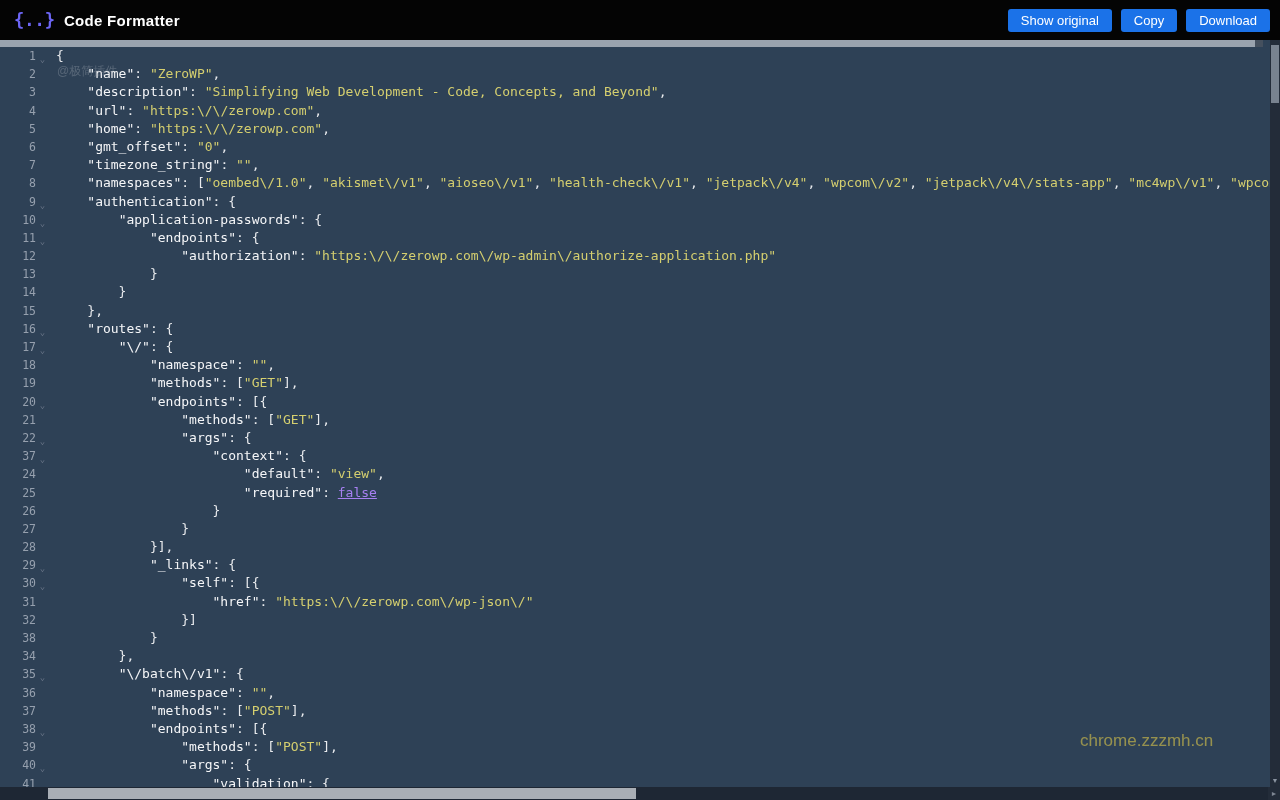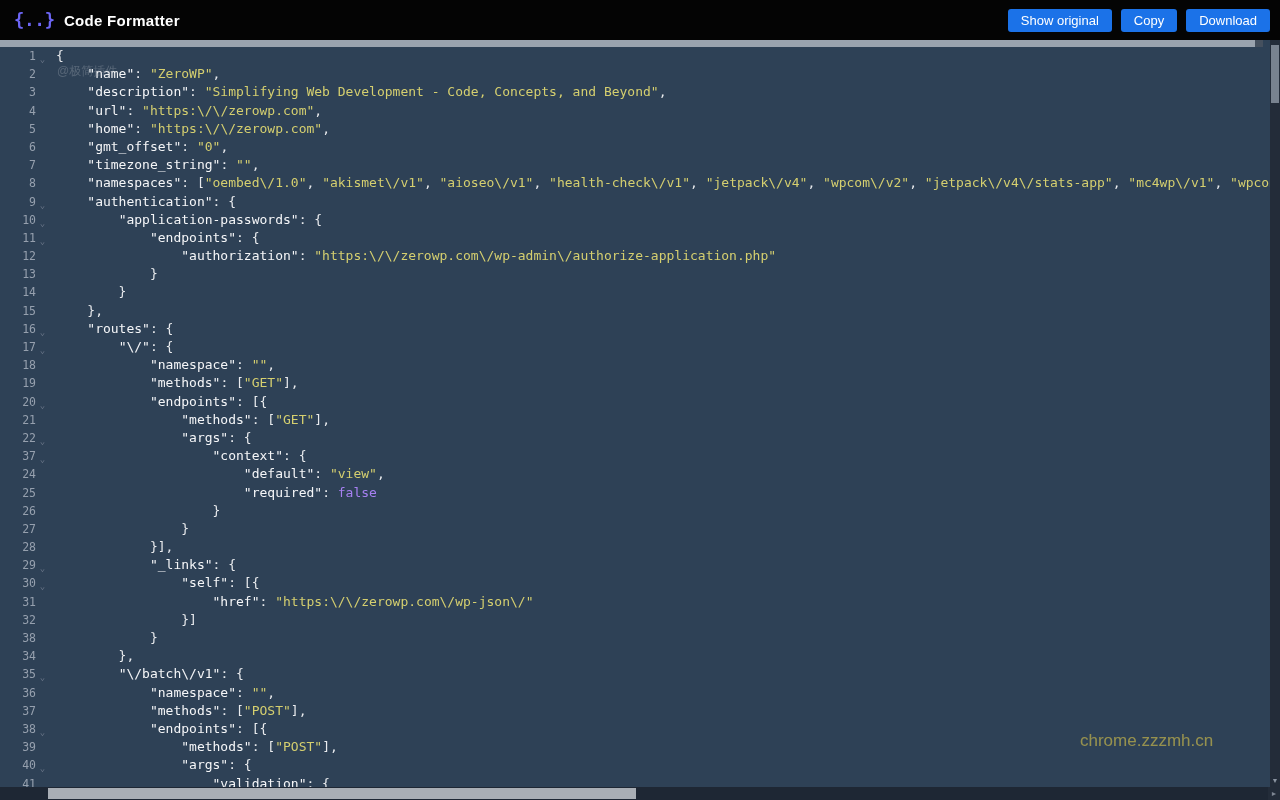--- a/index.html
+++ b/index.html
@@ -43,21 +43,21 @@
   }
   .ln { width:36px; text-align:right; color:#96a0ae; font-size:11.5px; flex:none; }
   .fold {
     width:13px; flex:none; color:#6b7688; font-size:9px; text-align:center;
     transform:translateY(3px); cursor:pointer;
   }
   .codetext { flex:none; margin-left:7px; }
   .tok-p { color:#e9ebee; }
   .tok-k { color:#f5f6f8; }
   .tok-s { color:#d5cf6f; }
-  .tok-b { color:#a780f2; }
+  .tok-b { color:#a780f2;text-decoration:underline; }
 
   
   .wm-corner {
     position:absolute; left:1080px; top:731px; color:#fde047; opacity:.5;
     font-size:17px; z-index:6; pointer-events:none;
   }
   .wm-top {
     position:absolute; left:57px; top:63px; color:#bfc4cb; opacity:.28;
     font-size:12px; z-index:6; pointer-events:none;
   }

